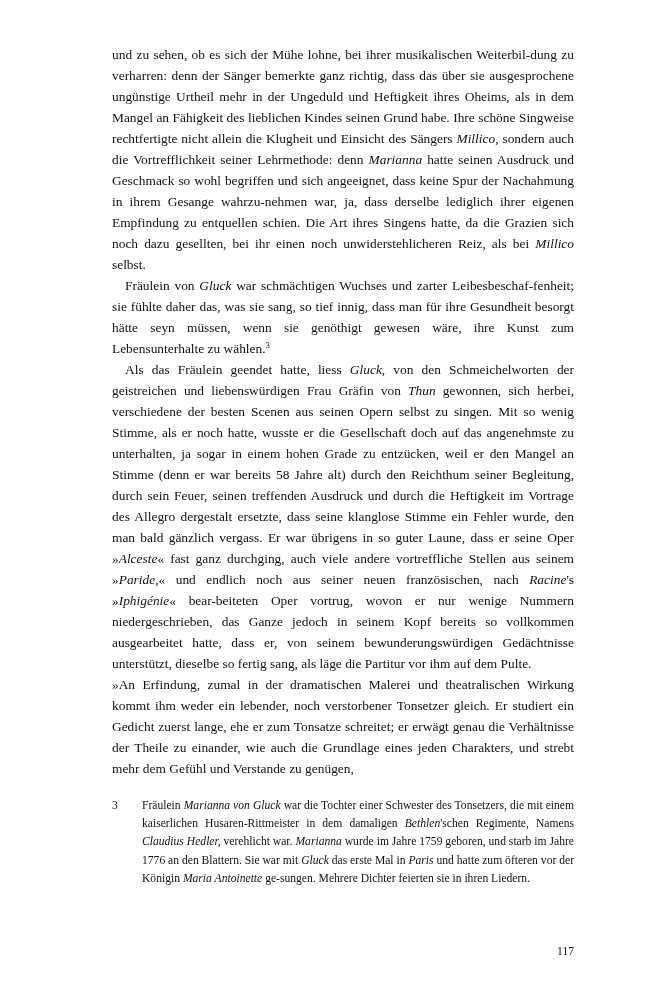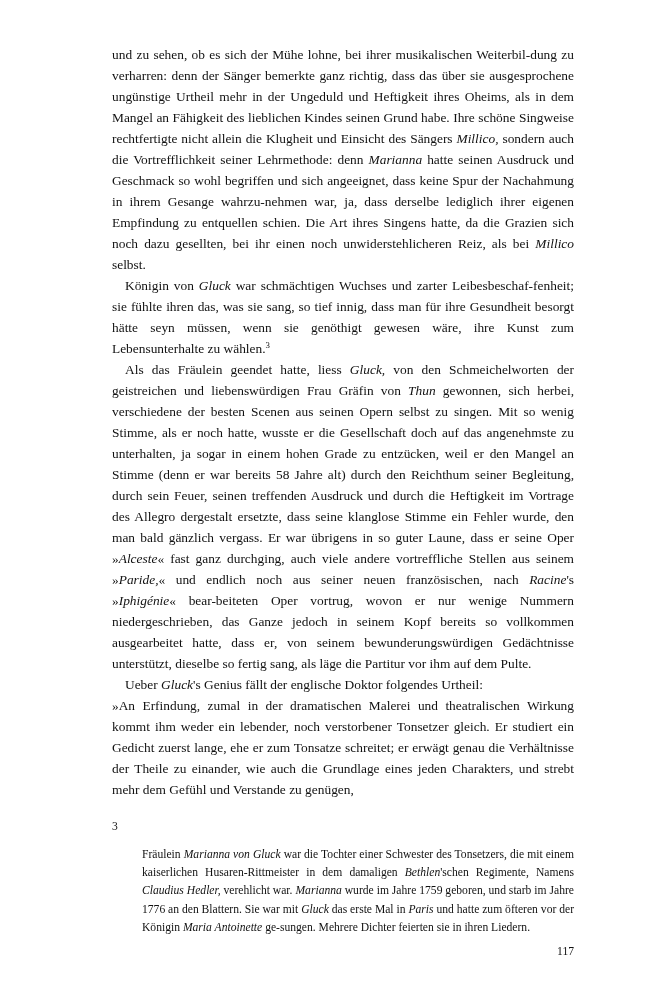--- a/index.html
+++ b/index.html
@@ -55,40 +55,38 @@
     display: flex;
     align-items: flex-start;
   }
   .fn-num {
     width: 30px;
     flex: 0 0 30px;
     font-size: 11.6px;
   }
   .fn-text {
     flex: 1 1 auto;
-    margin-top: 28px;
   }
   .page-number {
     position: absolute;
     right: 86px;
     bottom: 32px;
     font-size: 11.6px;
     color: #111111;
   }
 </style>
 </head>
 <body>
 
 <div class="page">
 
   <div class="body-text">
     <p class="para"><span>und zu sehen, ob es sich der Mühe lohne, bei ihrer musikalischen Weiterbil-dung zu verharren: denn der Sänger bemerkte ganz richtig, dass das über sie ausgesprochene ungünstige Urtheil mehr in der Ungeduld und Heftigkeit ihres Oheims, als in dem Mangel an Fähigkeit des lieblichen Kindes seinen Grund habe. Ihre schöne Singweise rechtfertigte nicht allein die Klugheit und Einsicht des Sängers </span><i>Millico,</i><span> sondern auch die Vortrefflichkeit seiner Lehrmethode: denn </span><i>Marianna</i><span> hatte seinen Ausdruck und Geschmack so wohl begriffen und sich angeeignet, dass keine Spur der Nachahmung in ihrem Gesange wahrzu-nehmen war, ja, dass derselbe lediglich ihrer eigenen Empfindung zu entquellen schien. Die Art ihres Singens hatte, da die Grazien sich noch dazu gesellten, bei ihr einen noch unwiderstehlicheren Reiz, als bei </span><i>Millico</i><span> selbst.</span></p>
-    <p class="para indent"><span>Königin von </span><i>Gluck</i><span> war schmächtigen Wuchses und zarter Leibesbeschaf-fenheit; sie fühlte ihren das, was sie sang, so tief innig, dass man für ihre Gesundheit besorgt hätte seyn müssen, wenn sie genöthigt gewesen wäre, ihre Kunst zum Lebensunterhalte zu wählen.</span><sup>3</sup></p>
+    <p class="para indent"><span>Fräulein von </span><i>Gluck</i><span> war schmächtigen Wuchses und zarter Leibesbeschaf-fenheit; sie fühlte daher das, was sie sang, so tief innig, dass man für ihre Gesundheit besorgt hätte seyn müssen, wenn sie genöthigt gewesen wäre, ihre Kunst zum Lebensunterhalte zu wählen.</span><sup>3</sup></p>
     <p class="para indent"><span>Als das Fräulein geendet hatte, liess </span><i>Gluck,</i><span> von den Schmeichelworten der geistreichen und liebenswürdigen Frau Gräfin von </span><i>Thun</i><span> gewonnen, sich herbei, verschiedene der besten Scenen aus seinen Opern selbst zu singen. Mit so wenig Stimme, als er noch hatte, wusste er die Gesellschaft doch auf das angenehmste zu unterhalten, ja sogar in einem hohen Grade zu entzücken, weil er den Mangel an Stimme (denn er war bereits 58 Jahre alt) durch den Reichthum seiner Begleitung, durch sein Feuer, seinen treffenden Ausdruck und durch die Heftigkeit im Vortrage des Allegro dergestalt ersetzte, dass seine klanglose Stimme ein Fehler wurde, den man bald gänzlich vergass. Er war übrigens in so guter Laune, dass er seine Oper »</span><i>Alceste</i><span>« fast ganz durchging, auch viele andere vortreffliche Stellen aus seinem »</span><i>Paride,</i><span>« und endlich noch aus seiner neuen französischen, nach </span><i>Racine</i><span>'s »</span><i>Iphigénie</i><span>« bear-beiteten Oper vortrug, wovon er nur wenige Nummern niedergeschrieben, das Ganze jedoch in seinem Kopf bereits so vollkommen ausgearbeitet hatte, dass er, von seinem bewunderungswürdigen Gedächtnisse unterstützt, dieselbe so fertig sang, als läge die Partitur vor ihm auf dem Pulte.</span></p>
-    <p class="para indent"><span>Ueber </span><i>Gluck</i><span>'s Genius fällt der englische Doktor folgendes Urtheil:</span></p>
     <p class="para"><span>»An Erfindung, zumal in der dramatischen Malerei und theatralischen Wirkung kommt ihm weder ein lebender, noch verstorbener Tonsetzer gleich. Er studiert ein Gedicht zuerst lange, ehe er zum Tonsatze schreitet; er erwägt genau die Verhältnisse der Theile zu einander, wie auch die Grundlage eines jeden Charakters, und strebt mehr dem Gefühl und Verstande zu genügen,</span></p>
   </div>
 
   <div class="footnotes">
     <div class="footnote">
       <div class="fn-num">3</div>
       <div class="fn-text"><span>Fräulein </span><i>Marianna von Gluck</i><span> war die Tochter einer Schwester des Tonsetzers, die mit einem kaiserlichen Husaren-Rittmeister in dem damaligen </span><i>Bethlen</i><span>'schen Regimente, Namens </span><i>Claudius Hedler,</i><span> verehlicht war. </span><i>Marianna</i><span> wurde im Jahre 1759 geboren, und starb im Jahre 1776 an den Blattern. Sie war mit </span><i>Gluck</i><span> das erste Mal in </span><i>Paris</i><span> und hatte zum öfteren vor der Königin </span><i>Maria Antoinette</i><span> ge-sungen. Mehrere Dichter feierten sie in ihren Liedern.</span></div>
     </div>
   </div>
 

